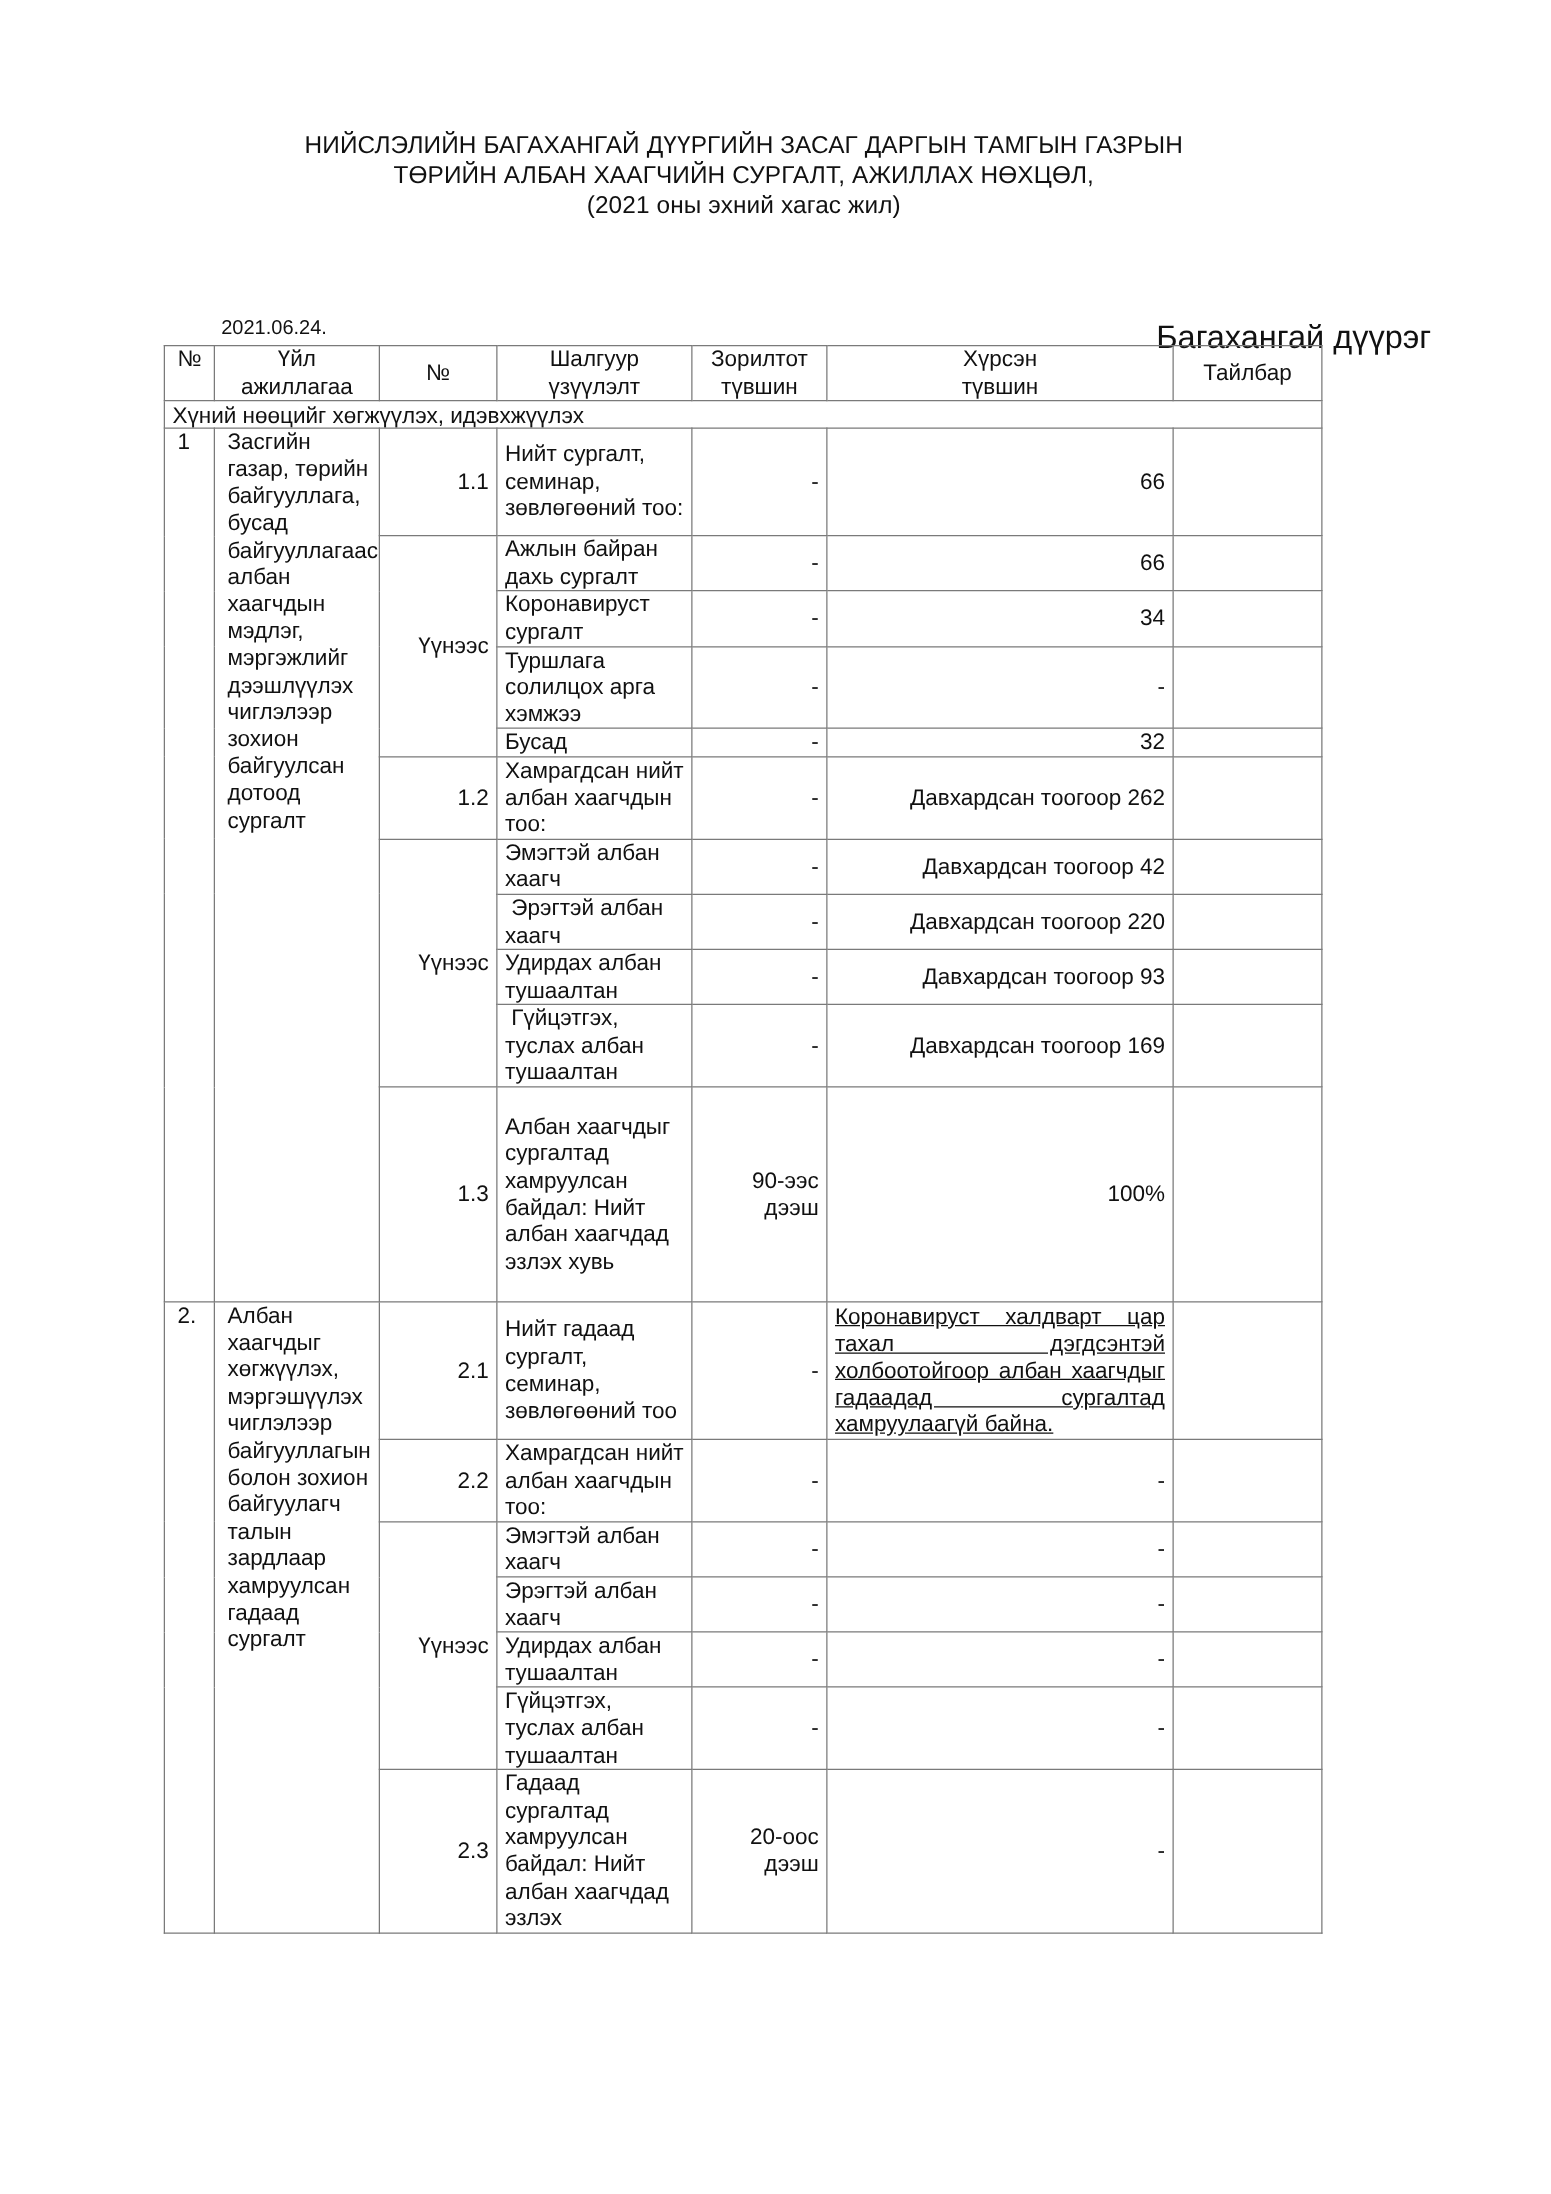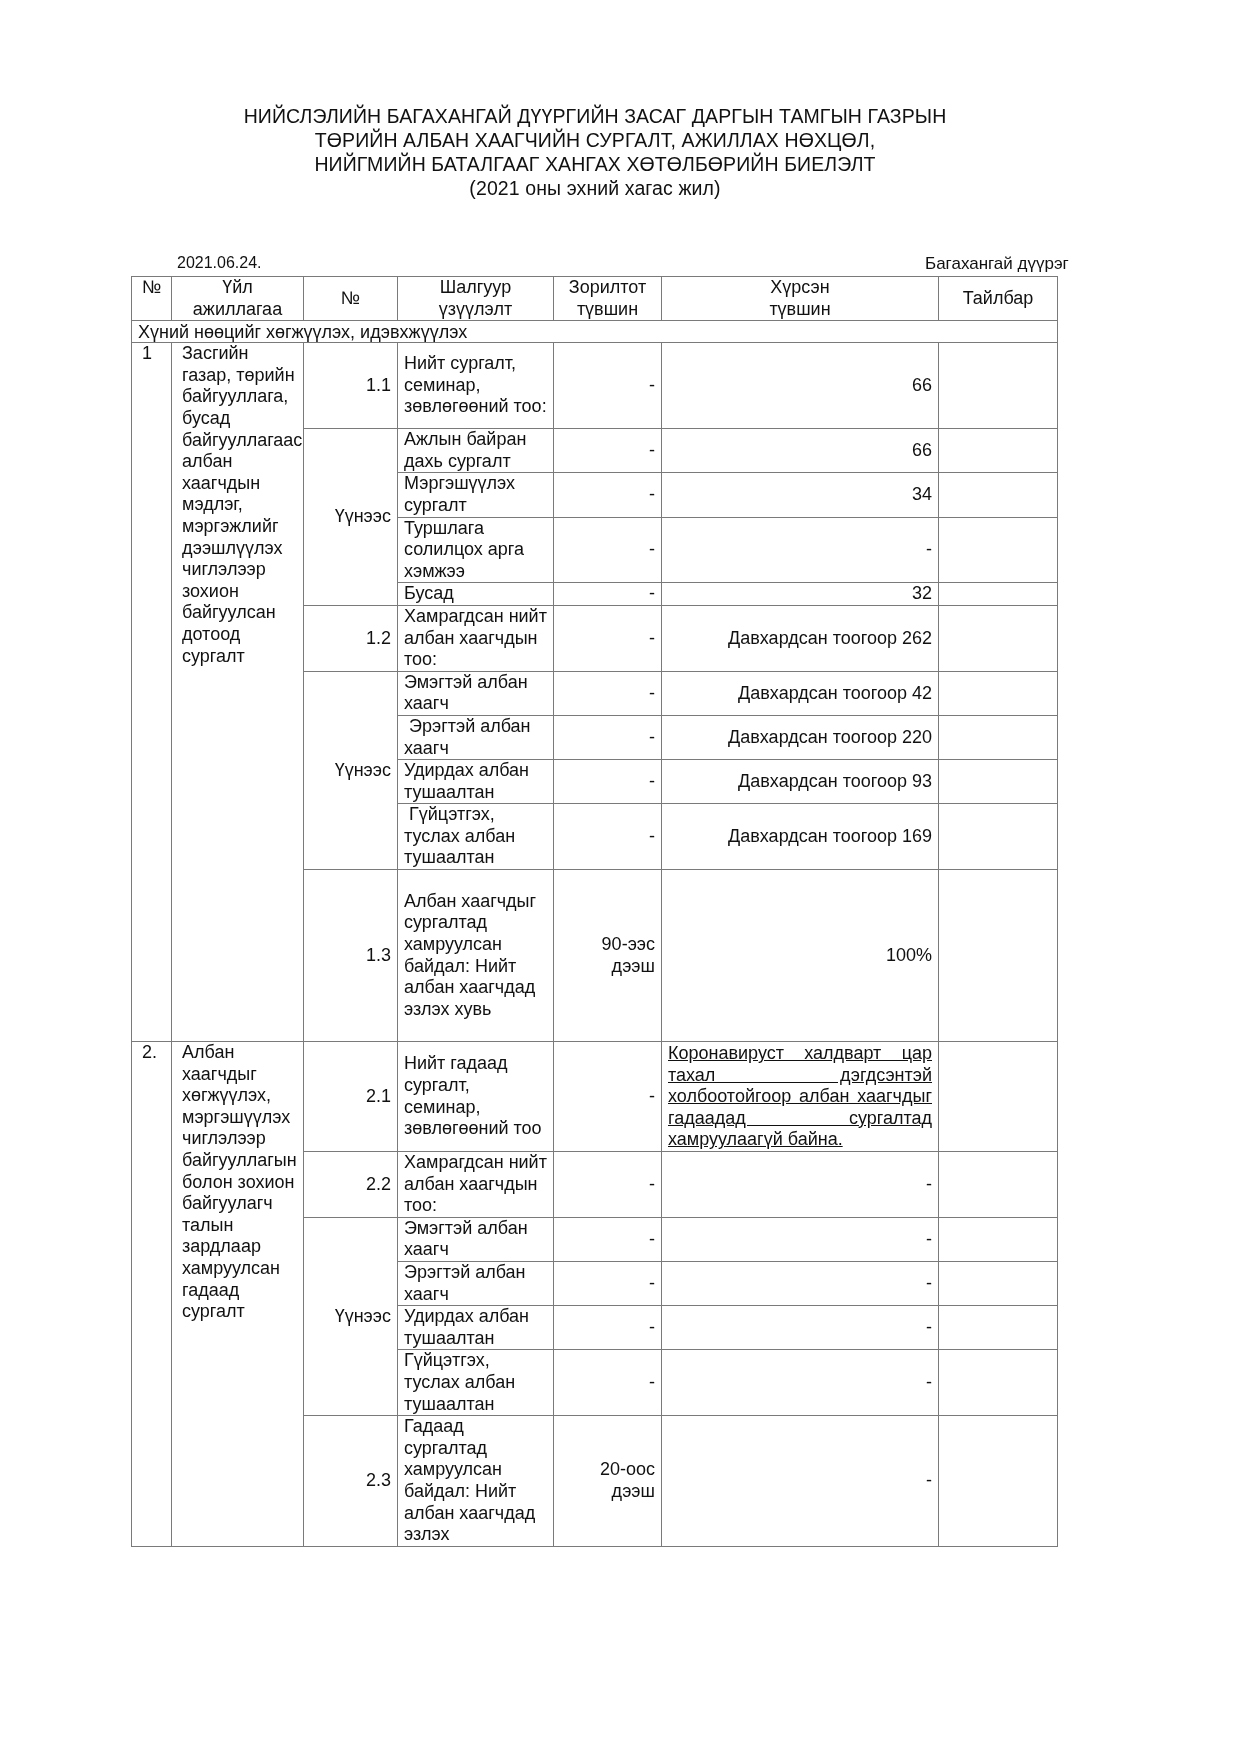--- a/index.html
+++ b/index.html
@@ -6,21 +6,21 @@
   body {
     width: 1241px; height: 1755px; position: relative; overflow: hidden;
     font-family: "Liberation Sans", "DejaVu Sans", sans-serif; color: #111;
   }
   .title-block {
     position: absolute; left: 0; top: 104px; width: 1190px; text-align: center;
     font-size: 19.5px; line-height: 24px; letter-spacing: 0.1px;
   }
   .title-block div { white-space: nowrap; }
   .meta-date { position: absolute; left: 177px; top: 254px; font-size: 16px; }
-  .meta-district { position: absolute; left: 925px; top: 254px; font-size: 17px; }
+  .meta-district { position: absolute; left: 925px; top: 254px; font-size: 26px; }
 
   table.report {
     position: absolute; left: 131px; top: 276px;
     border-collapse: collapse; table-layout: fixed; width: 926px;
     font-size: 18px; line-height: 21.6px;
   }
   table.report td, table.report th {
     border: 1.5px solid #7a7a7a; padding: 0 6px; vertical-align: middle;
     font-weight: normal; overflow: hidden;
   }
@@ -31,21 +31,20 @@
   .just { text-align: justify; text-align-last: left; text-decoration: underline; }
   .section td { text-align: left; margin-left: 36px; }
   .pl { padding-left: 10px !important; }
 </style>
 </head>
 <body>
 
 <div class="title-block">
   <div>НИЙСЛЭЛИЙН БАГАХАНГАЙ ДҮҮРГИЙН ЗАСАГ ДАРГЫН ТАМГЫН ГАЗРЫН</div>
   <div>ТӨРИЙН АЛБАН ХААГЧИЙН СУРГАЛТ, АЖИЛЛАХ НӨХЦӨЛ,</div>
-  <div>НИЙГМИЙН БАТАЛГААГ ХАНГАХ ХӨТӨЛБӨРИЙН БИЕЛЭЛТ</div>
   <div>(2021 оны эхний хагас жил)</div>
 </div>
 
 <div class="meta-date">2021.06.24.</div>
 <div class="meta-district">Багахангай дүүрэг</div>
 
 <table class="report">
   <colgroup>
     <col style="width:40px">
       <col style="width:132px">
@@ -81,21 +80,21 @@
       <td></td>
     </tr>
     <tr style="height:44px">
       <td rowspan="4" class="c">Үүнээс</td>
       <td class="left">Ажлын байран дахь сургалт</td>
       <td class="c">-</td>
       <td class="c">66</td>
       <td></td>
     </tr>
     <tr style="height:44px">
-      <td class="left">Мэргэшүүлэх сургалт</td>
+      <td class="left">Коронавируст сургалт</td>
       <td class="c">-</td>
       <td class="c">34</td>
       <td></td>
     </tr>
     <tr style="height:65px">
       <td class="left">Туршлага солилцох арга хэмжээ</td>
       <td class="c">-</td>
       <td class="c">-</td>
       <td></td>
     </tr>

